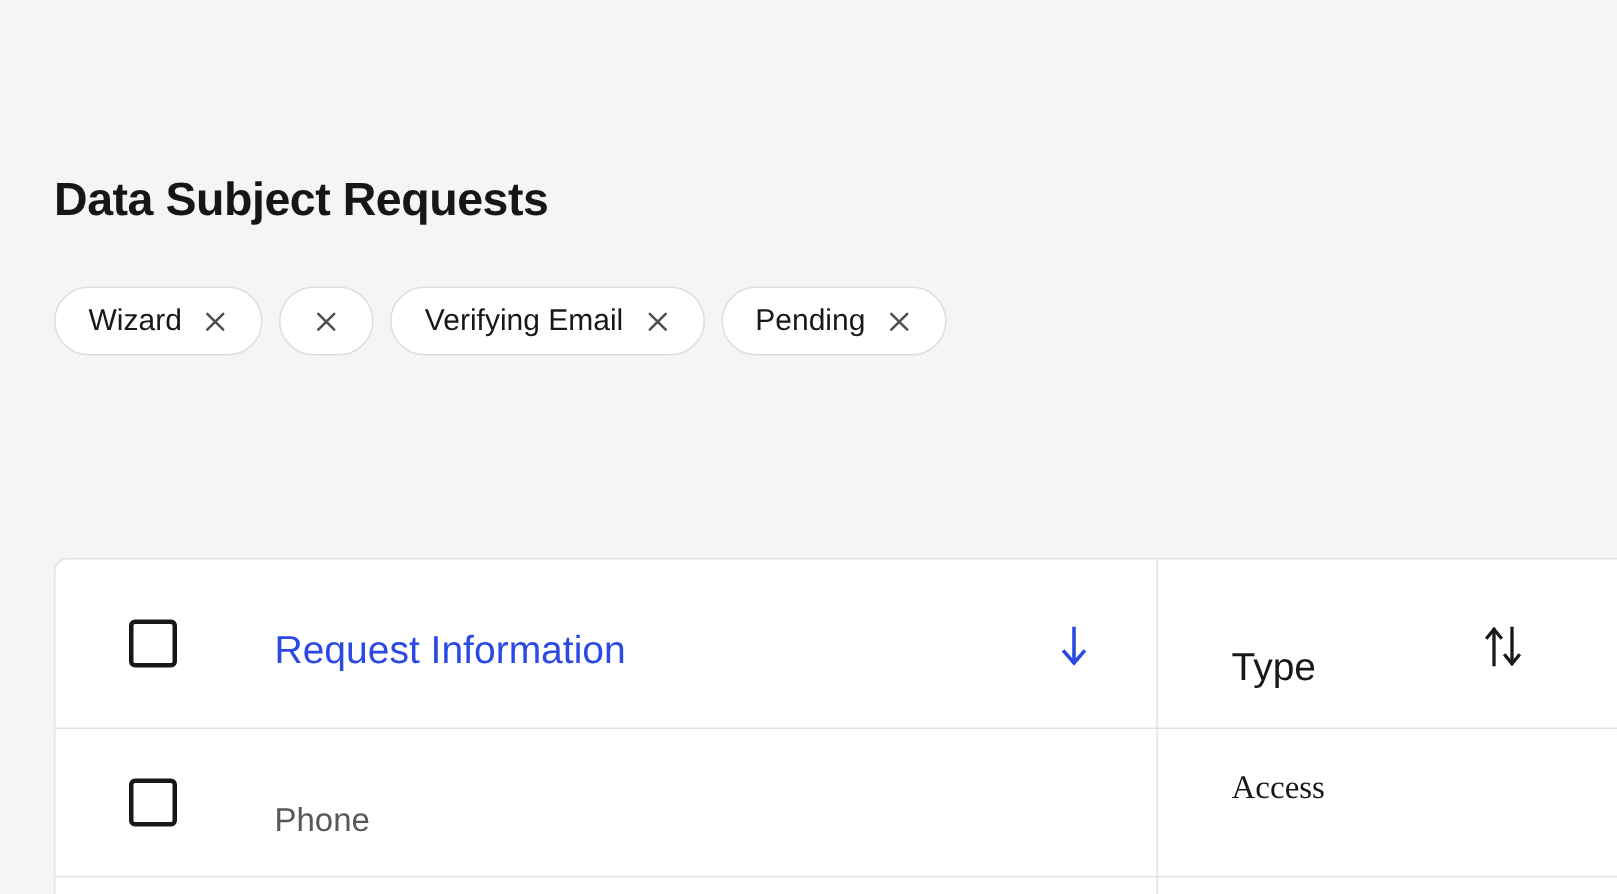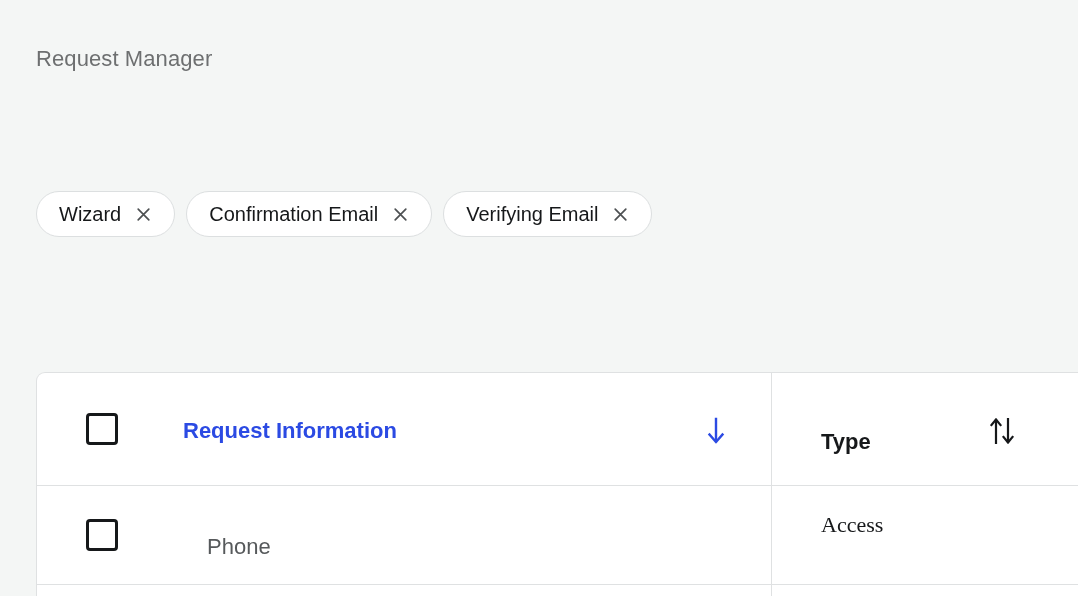--- a/index.html
+++ b/index.html
@@ -149,22 +149,22 @@
     border-radius: 4px;
     background: #ffffff;
   }
 
   .header-row .checkbox { top: 40px; }
   .body-row .checkbox { top: 33px; }
 
   .col-label {
     position: absolute;
     left: 146px;
-    font-size: 22px;
-    font-weight: bold;
+    font-size: 26px;
+    font-weight: normal;
     white-space: nowrap;
   }
   .col-label.sorted { color: #2b4ae3; }
   .col-label.unsorted { color: #16181a; margin-top: 11px; }
 
   .header-row .cell-main .col-label { top: 45px; }
   .header-row .cell-type .col-label { left: 49px; top: 45px; }
 
   .sort-icon {
     position: absolute;
@@ -188,66 +188,72 @@
 
   .cell-text {
     position: absolute;
     font-size: 22px;
     white-space: nowrap;
   }
   .cell-text.muted {
     left: 146px;
     top: 48px;
     color: #56595b;
-    margin-left: 24px;
   }
   .cell-text.dark {
     left: 49px;
     top: 26px;
     color: #16181a;
     font-family: Liberation Serif, serif;
   }
 </style>
 </head>
 <body>
 
 <div class="page">
 
-  <div class="breadcrumb">Request Manager</div>
-
+
+  <h1 class="page-title">Data Subject Requests</h1>
 
   <div class="chip-row">
 
     <div class="chip">
       <span class="chip-label">Wizard</span>
       <span class="chip-close">
         <svg viewBox="0 0 16 16" width="17" height="17" fill="none" stroke="currentColor" stroke-width="1.6" stroke-linecap="round">
           <path d="M3 3 L13 13 M13 3 L3 13"></path>
         </svg>
       </span>
     </div>
 
     <div class="chip">
-      <span class="chip-label">Confirmation Email</span>
       <span class="chip-close">
         <svg viewBox="0 0 16 16" width="17" height="17" fill="none" stroke="currentColor" stroke-width="1.6" stroke-linecap="round">
           <path d="M3 3 L13 13 M13 3 L3 13"></path>
         </svg>
       </span>
     </div>
 
     <div class="chip">
       <span class="chip-label">Verifying Email</span>
       <span class="chip-close">
         <svg viewBox="0 0 16 16" width="17" height="17" fill="none" stroke="currentColor" stroke-width="1.6" stroke-linecap="round">
           <path d="M3 3 L13 13 M13 3 L3 13"></path>
         </svg>
       </span>
     </div>
 
+    <div class="chip">
+      <span class="chip-label">Pending</span>
+      <span class="chip-close">
+        <svg viewBox="0 0 16 16" width="17" height="17" fill="none" stroke="currentColor" stroke-width="1.6" stroke-linecap="round">
+          <path d="M3 3 L13 13 M13 3 L3 13"></path>
+        </svg>
+      </span>
+    </div>
 
   </div>
 
 
   <div class="table">
 
     <div class="trow header-row">
 
       <div class="cell-main">
         <span class="checkbox"></span>

